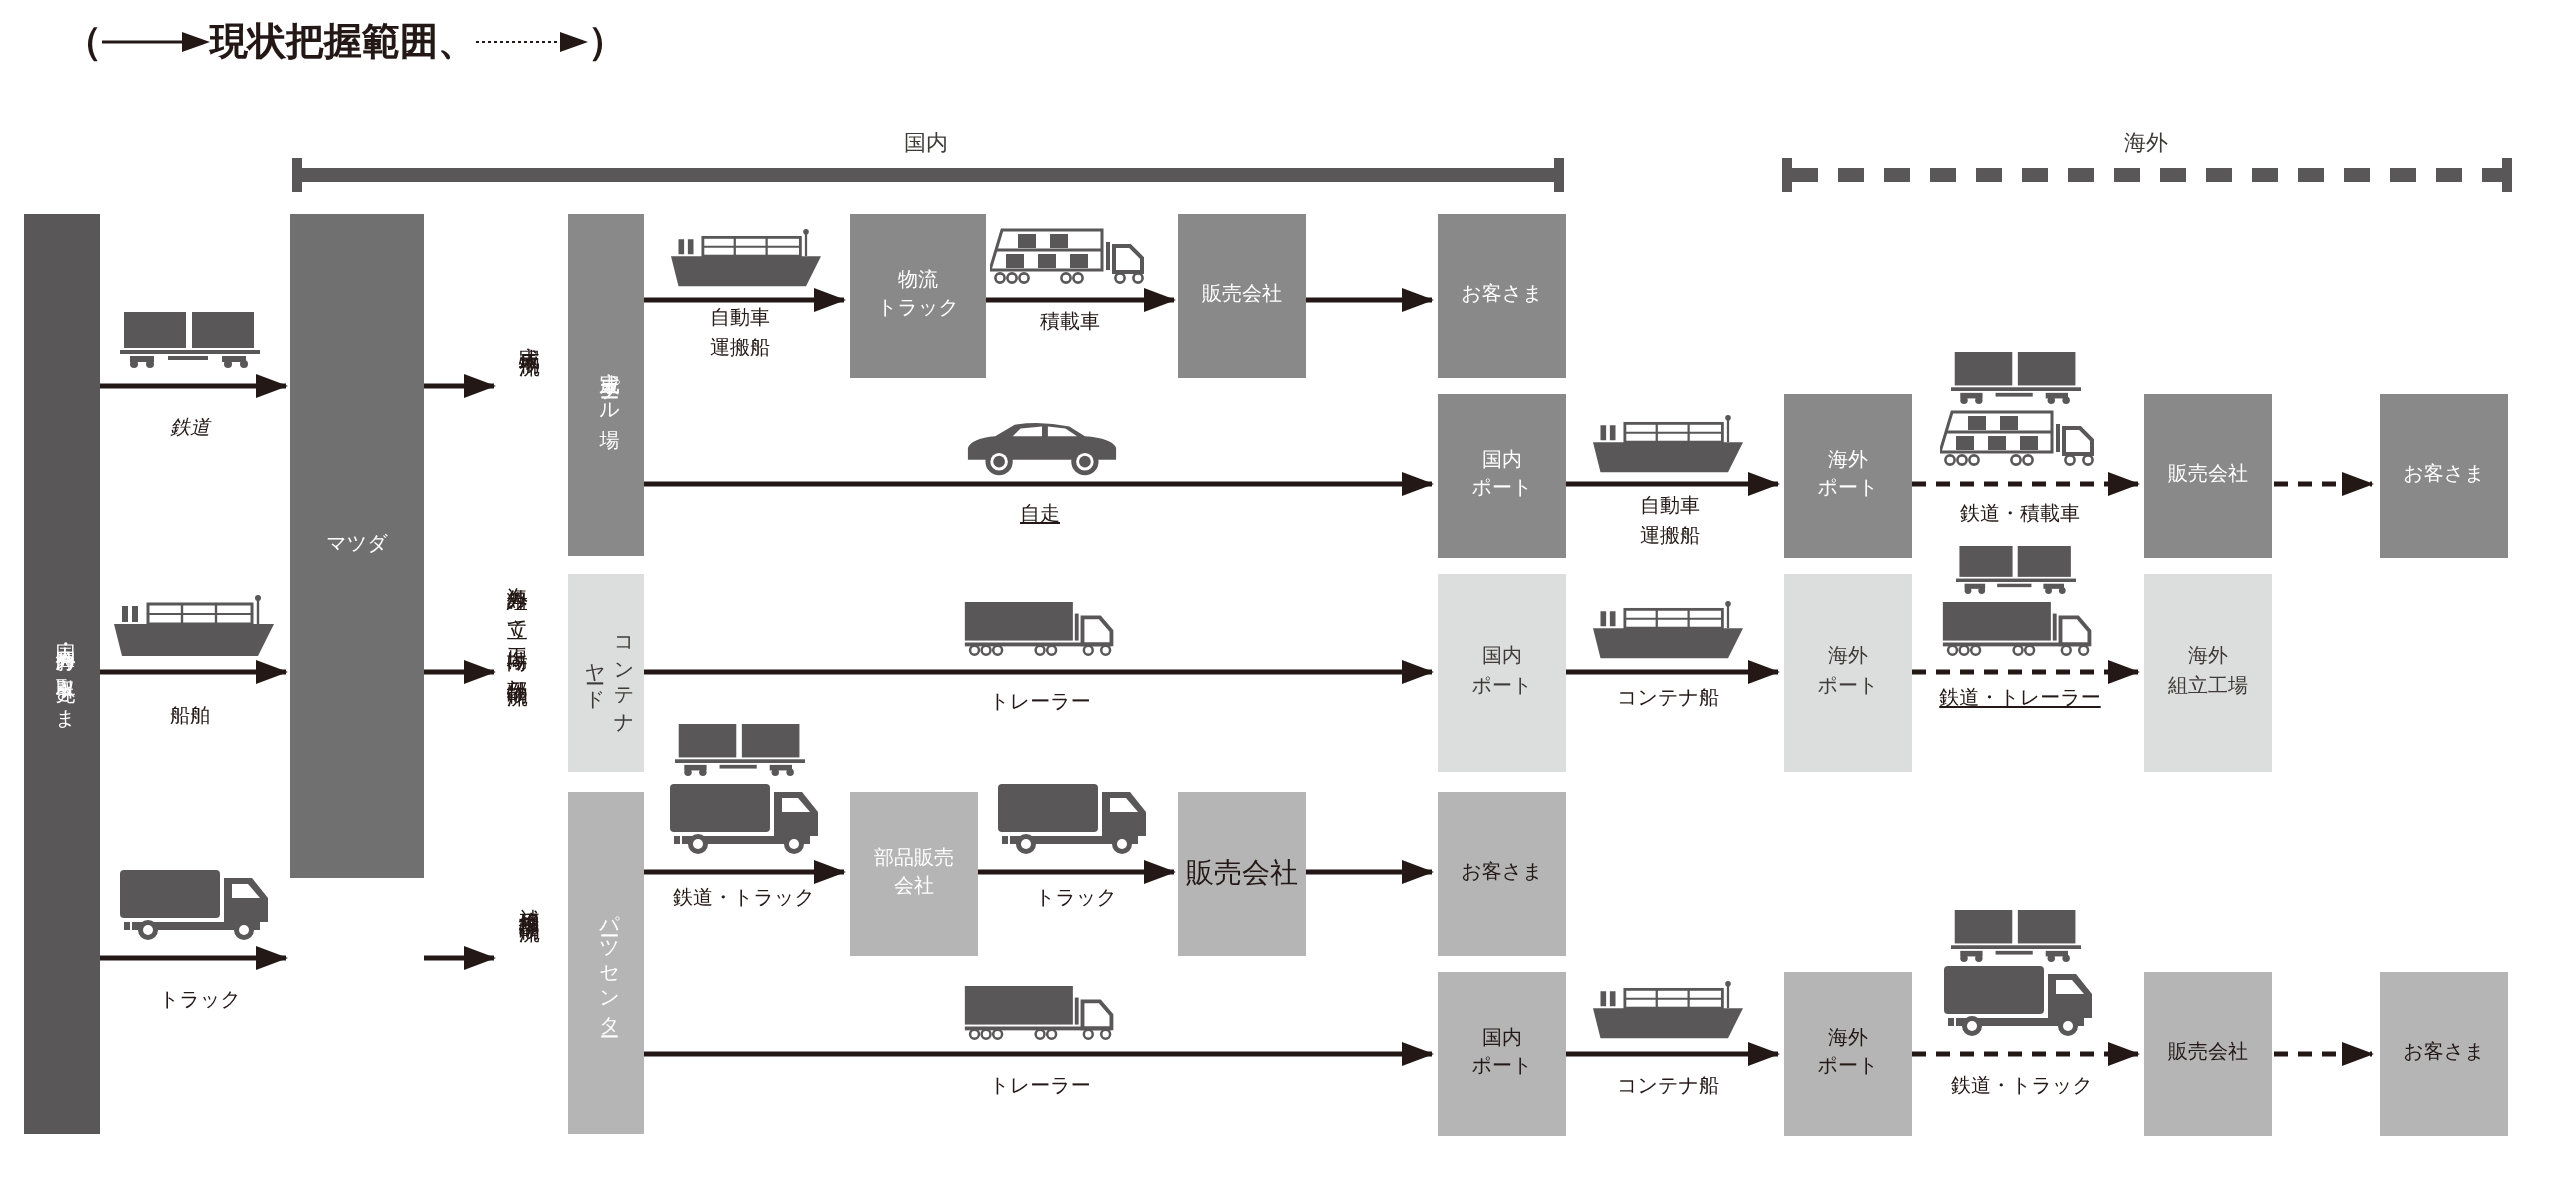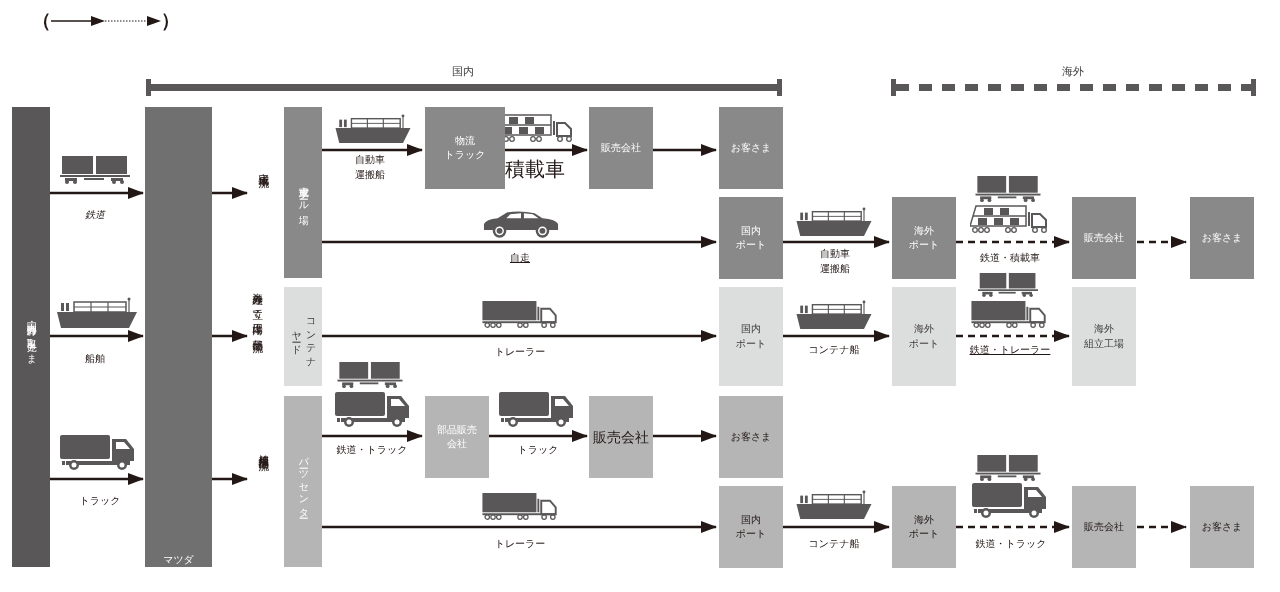--- a/index.html
+++ b/index.html
@@ -14,35 +14,36 @@
   .d1 { background: #595757; }
   .d2 { background: #717071; }
   .m  { background: #898989; }
   .l1 { background: #b5b5b6; }
   .l2 { background: #dcdddd; color: #3e3a39; }
   .vtext { writing-mode: vertical-rl; text-orientation: upright; letter-spacing: 1px; }
   .label { position: absolute; font-size: 10px; color: #231815; text-align: center;
            line-height: 1.5; white-space: nowrap; }
   .vlabel { position: absolute; writing-mode: vertical-rl; text-orientation: upright;
             font-size: 10.5px; color: #231815; line-height: 1.25; letter-spacing: 1px; }
-  .big { font-size: 20px; }
+  .big { font-size: 10px; }
   .scope { position: absolute; font-size: 11px; color: #3e3a39; }
   svg.overlay { position: absolute; left: 0; top: 0; }
 </style>
 </head>
 <body>
 
 <div class="abs legend">
   <span>（</span>
   <span class="seg">
     <svg width="54" height="14">
         <line x1="0" y1="7" x2="42" y2="7" stroke="#231815" stroke-width="1.4"></line>
         <polygon points="40,2 54,7 40,12" fill="#231815"></polygon>
       </svg>
   </span>
+  <span>現状把握範囲、</span>
   <span class="seg">
     <svg width="56" height="14">
         <line x1="0" y1="7" x2="44" y2="7" stroke="#231815" stroke-width="1" stroke-dasharray="1.5,1.5"></line>
         <polygon points="42,2 56,7 42,12" fill="#231815"></polygon>
       </svg>
   </span>
   <span>）</span>
 </div>
 
 <div class="scope" style="left:452px; top:64px;">国内</div>
@@ -204,21 +205,21 @@
   <use href="#truck" x="972" y="483" width="76" height="36"></use>
 </svg>
 
 <div class="box d1" style="left:12px; top:107px; width:38px; height:460px;">
   <span class="vtext">国内・海外お取引先さま</span>
 </div>
 <div class="label" style="left:70px; top:207px; width:50px;font-style:italic;">鉄道</div>
 <div class="label" style="left:70px; top:351px; width:50px;">船舶</div>
 <div class="label" style="left:70px; top:493px; width:60px;">トラック</div>
 
-<div class="box d2" style="left:145px; top:107px; width:67px; height:460px;align-items:flex-end;">
+<div class="box d2" style="left:145px; top:107px; width:67px; height:332px;">
   <span>マツダ</span>
 </div>
 
 <div class="vlabel" style="left:257px; top:165px;">完成車物流</div>
 <div class="vlabel" style="left:251px; top:285px; height:96px;">海外組み立て工場向け部品物流</div>
 <div class="vlabel" style="left:257px; top:446px;">補修用部品物流</div>
 
 <div class="box m" style="left:284px; top:107px; width:38px; height:171px;">
   <span class="vtext">完成車プール場</span>
 </div>
@@ -226,21 +227,21 @@
   <span class="vtext" style="height:62px;">コンテナヤード</span>
 </div>
 <div class="box l1" style="left:284px; top:396px; width:38px; height:171px;">
   <span class="vtext">パーツセンター</span>
 </div>
 
 <div class="label" style="left:340px; top:152px; width:60px;">
   <div>自動車</div>
   <div>運搬船</div>
 </div>
-<div class="box m" style="left:425px; top:107px; width:80px; height:82px;">
+<div class="box m" style="left:425px; top:107px; width:68px; height:82px;">
   <div>
     <div>物流</div>
     <div>トラック</div>
   </div>
 </div>
 <div class="label big" style="left:500px; top:154px; width:70px;">積載車</div>
 <div class="box m" style="left:589px; top:107px; width:64px; height:82px;">
   <span>販売会社</span>
 </div>
 <div class="box m" style="left:719px; top:107px; width:64px; height:82px;">

